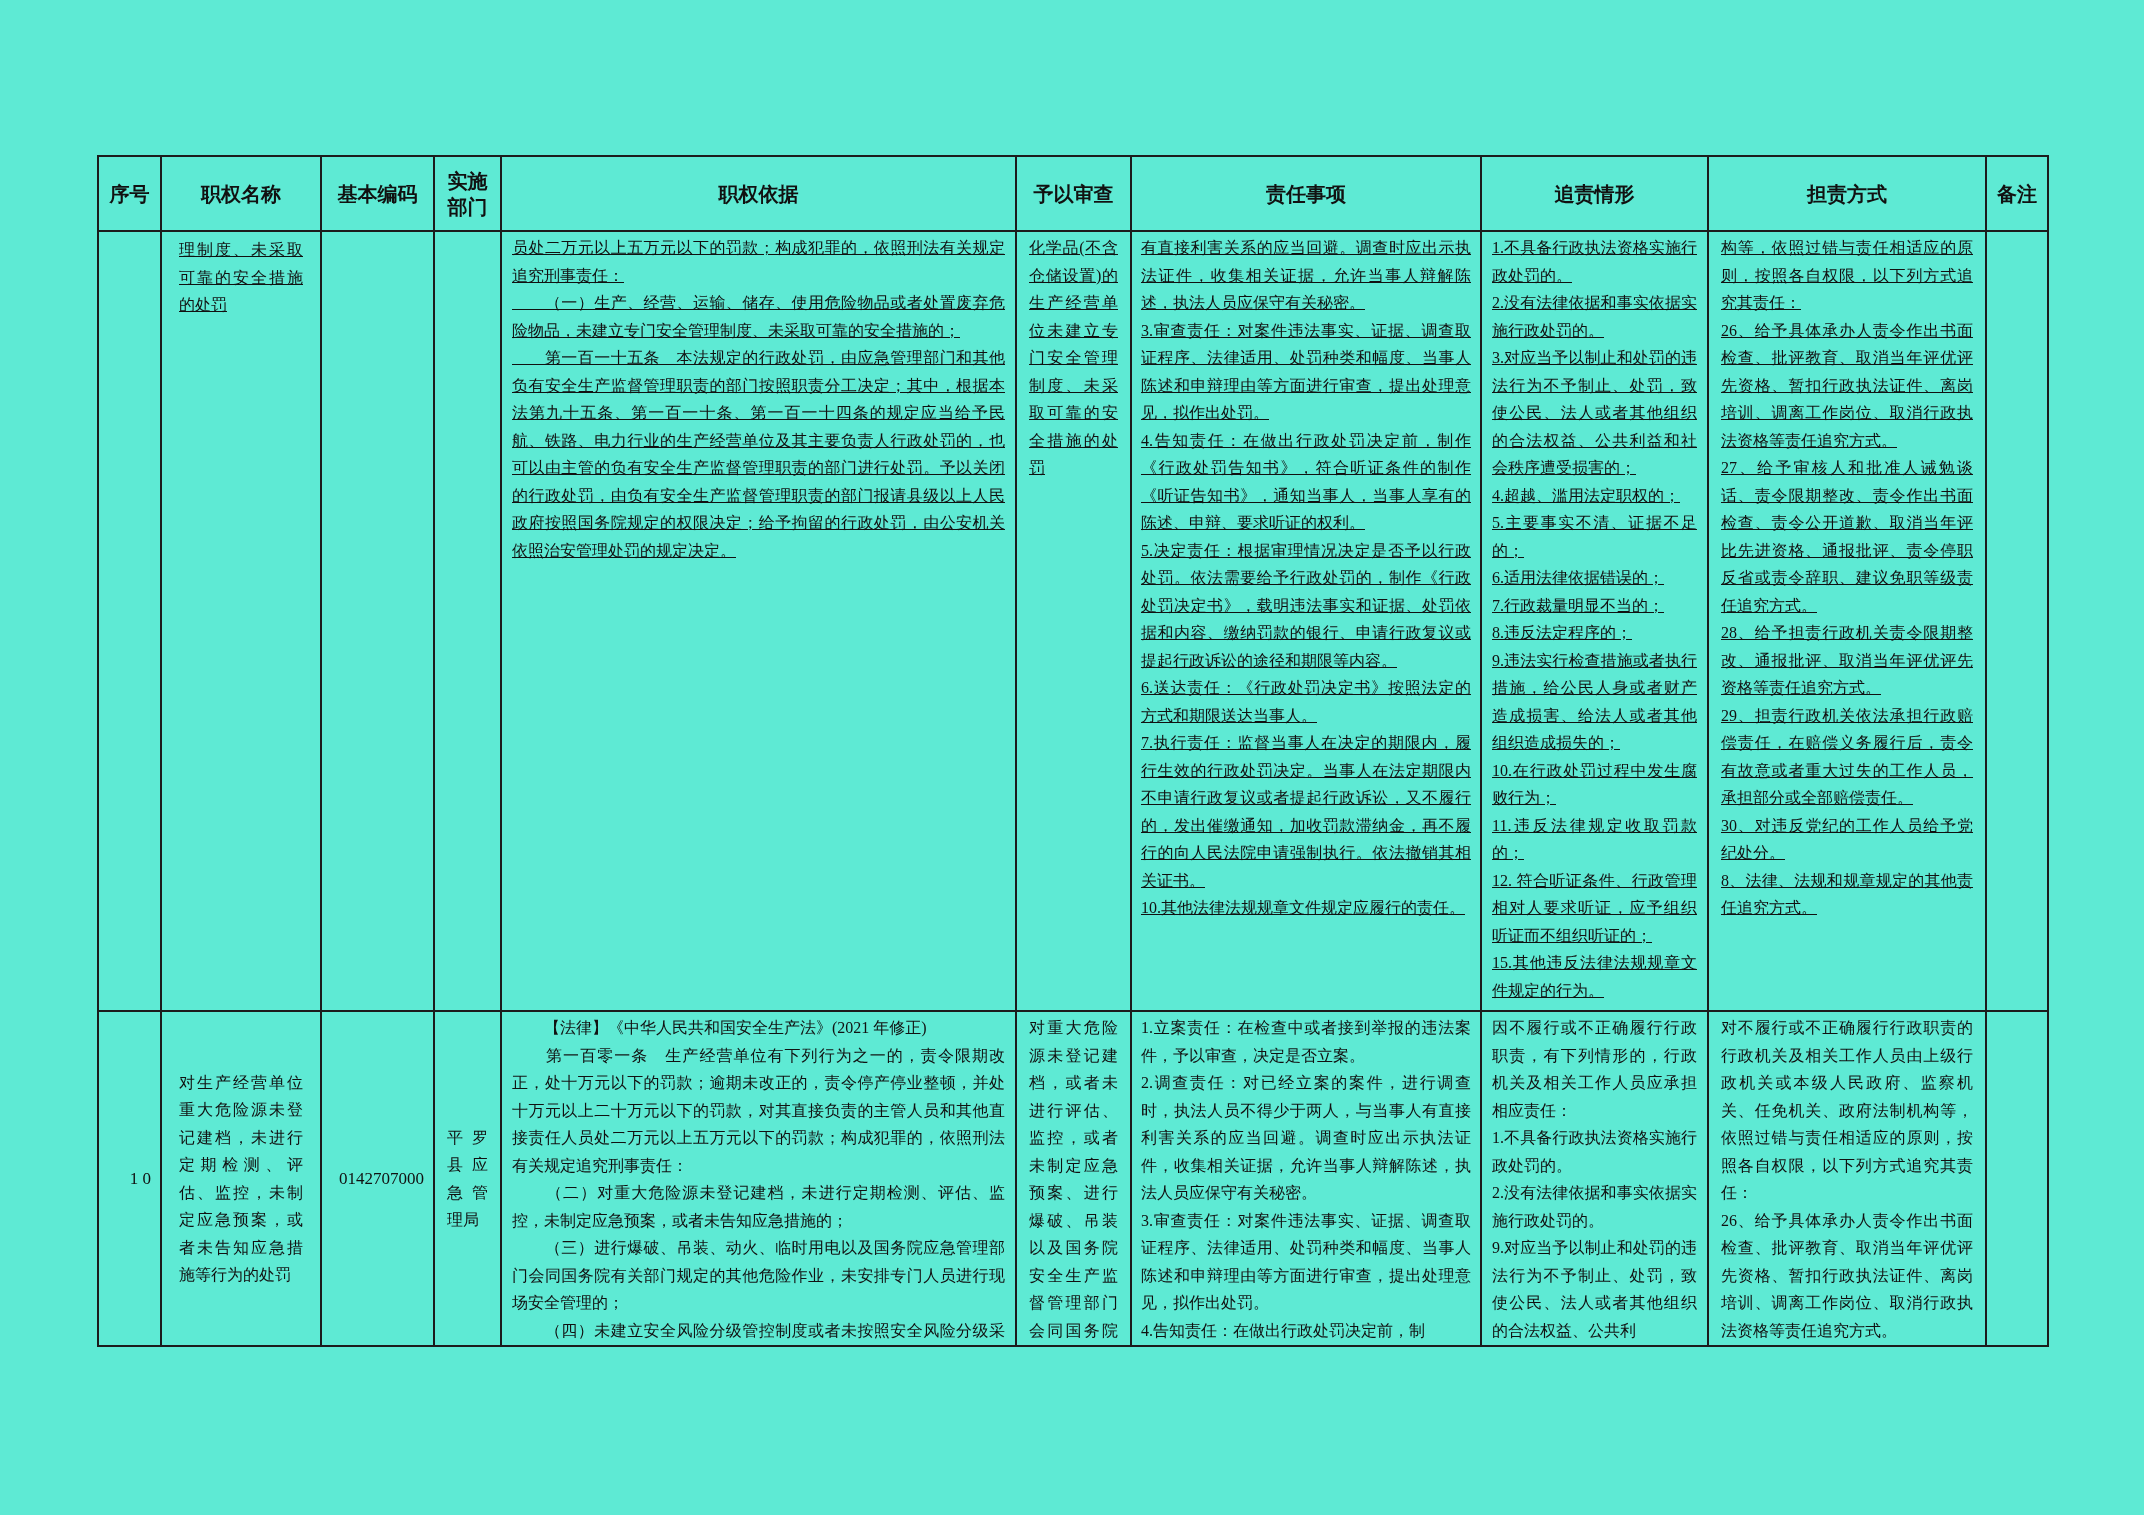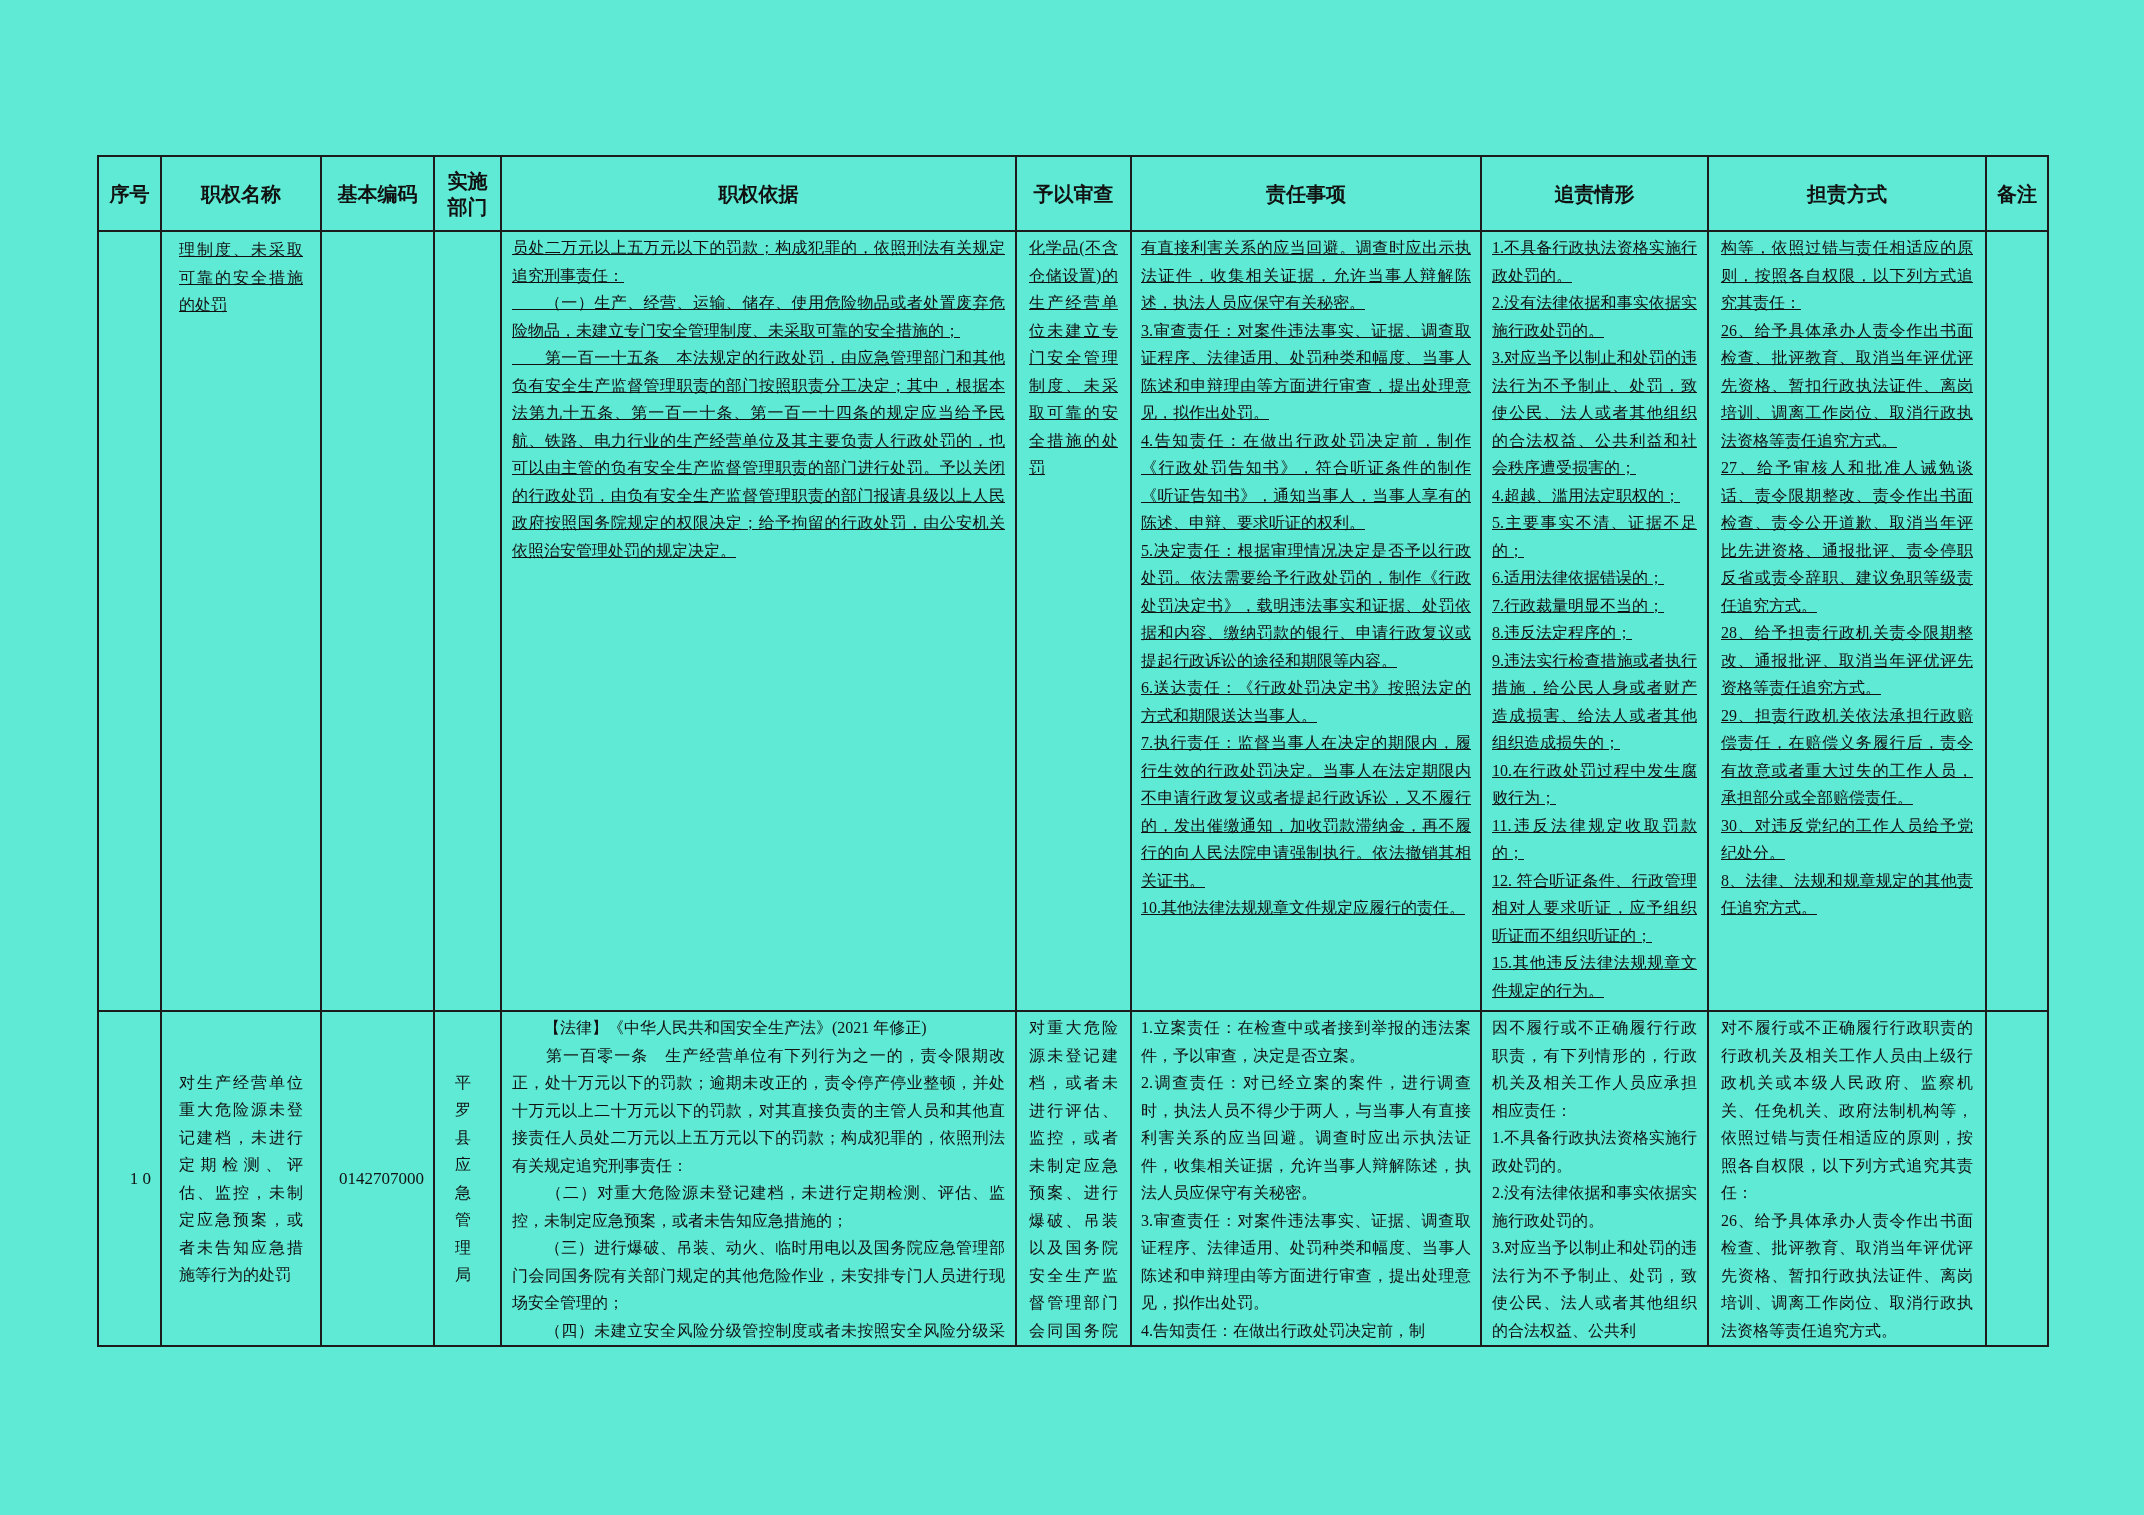--- a/index.html
+++ b/index.html
@@ -45,21 +45,21 @@
     text-align:justify;
     white-space:pre-line;
     padding:3px 9px;
   }
   .txt-name{padding:4px 17px;}
   .txt-basis{padding:2px 10px;}
   .txt-content{padding:2px 12px;}
   .txt-duty{padding:2px 9px;}
   .txt-acc{padding:2px 10px;}
   .txt-method{padding:2px 12px;}
-  .txt-dept{padding:2px 20px;}
+  .txt-dept{padding:2px 12px;}
   td.vmid{vertical-align:middle;}
   .txt-center{text-align:right;white-space:pre-line;font-size:17px;line-height:27.5px;}
 </style>
 </head>
 <body>
 
 <div class="page">
   <table class="powers">
     <colgroup>
       <col style="width:63px">
@@ -200,21 +200,21 @@
 2.调查责任：对已经立案的案件，进行调查时，执法人员不得少于两人，与当事人有直接利害关系的应当回避。调查时应出示执法证件，收集相关证据，允许当事人辩解陈述，执法人员应保守有关秘密。
 3.审查责任：对案件违法事实、证据、调查取证程序、法律适用、处罚种类和幅度、当事人陈述和申辩理由等方面进行审查，提出处理意见，拟作出处罚。
 4.告知责任：在做出行政处罚决定前，制</div>
             </div>
           </td>
       <td>
             <div class="clip">
               <div class="txt txt-acc">因不履行或不正确履行行政职责，有下列情形的，行政机关及相关工作人员应承担相应责任：
 1.不具备行政执法资格实施行政处罚的。
 2.没有法律依据和事实依据实施行政处罚的。
-3.对应当予以制止和处罚的违法行为不予制止、处罚，致使公民、法人或者其他组织的合法权益、公共利</div>
+9.对应当予以制止和处罚的违法行为不予制止、处罚，致使公民、法人或者其他组织的合法权益、公共利</div>
             </div>
           </td>
       <td>
             <div class="clip">
               <div class="txt txt-method">对不履行或不正确履行行政职责的行政机关及相关工作人员由上级行政机关或本级人民政府、监察机关、任免机关、政府法制机构等，依照过错与责任相适应的原则，按照各自权限，以下列方式追究其责任：
 26、给予具体承办人责令作出书面检查、批评教育、取消当年评优评先资格、暂扣行政执法证件、离岗培训、调离工作岗位、取消行政执法资格等责任追究方式。</div>
             </div>
           </td>
       <td>
             <div class="clip">

